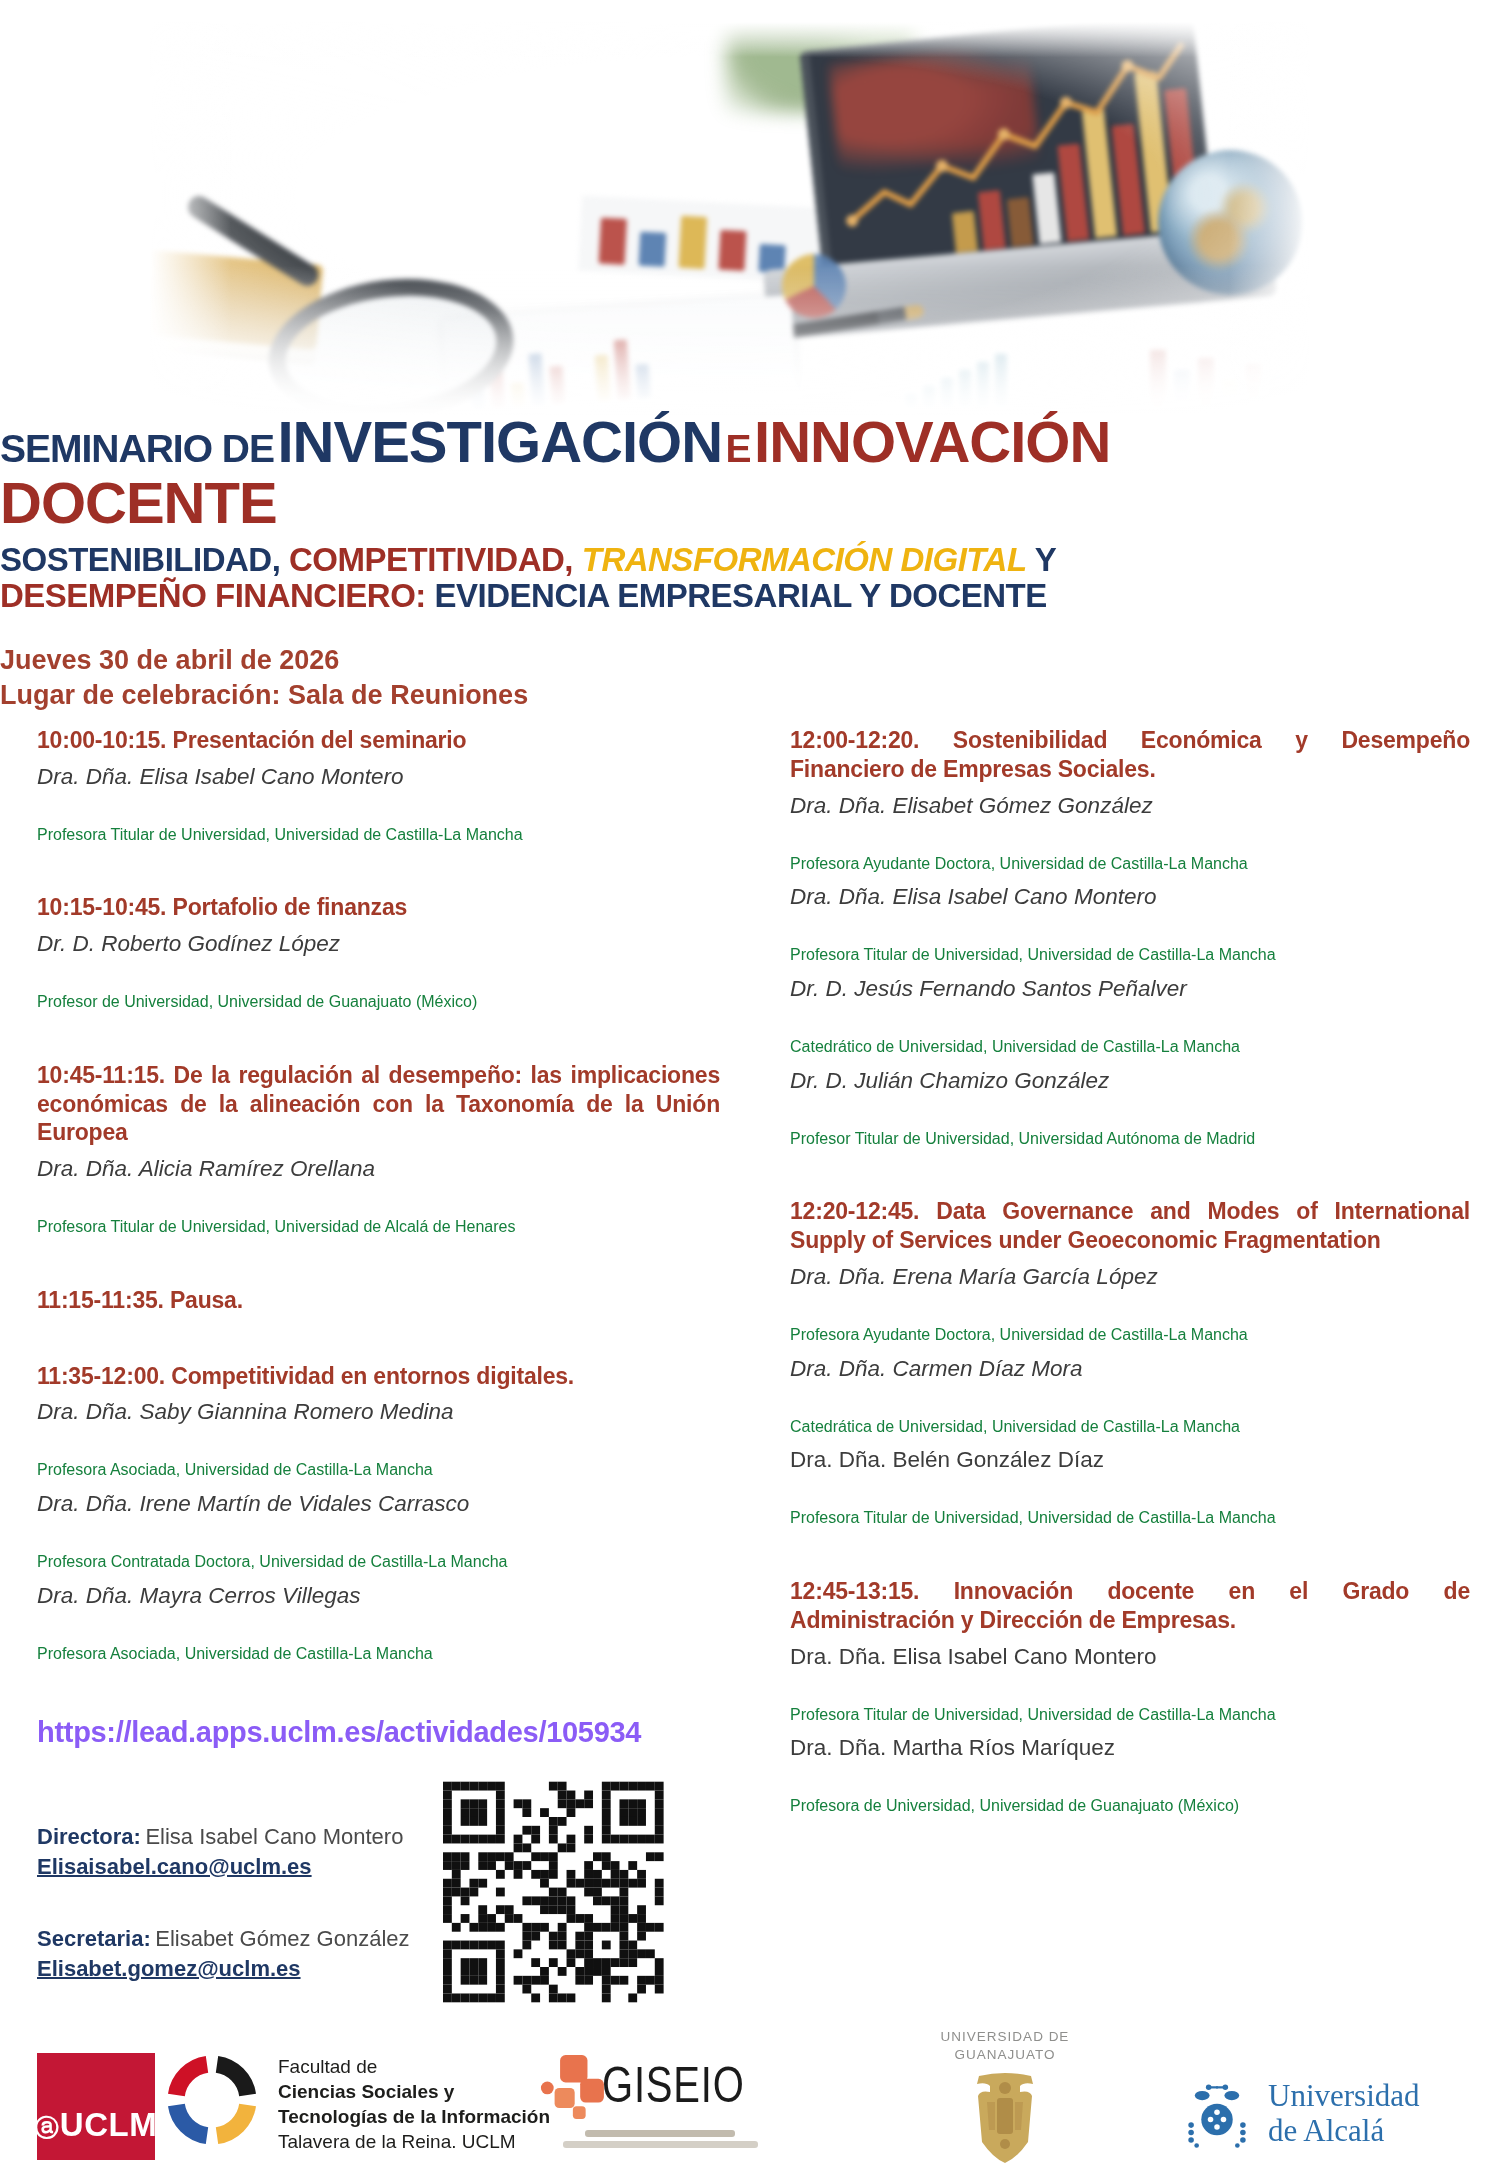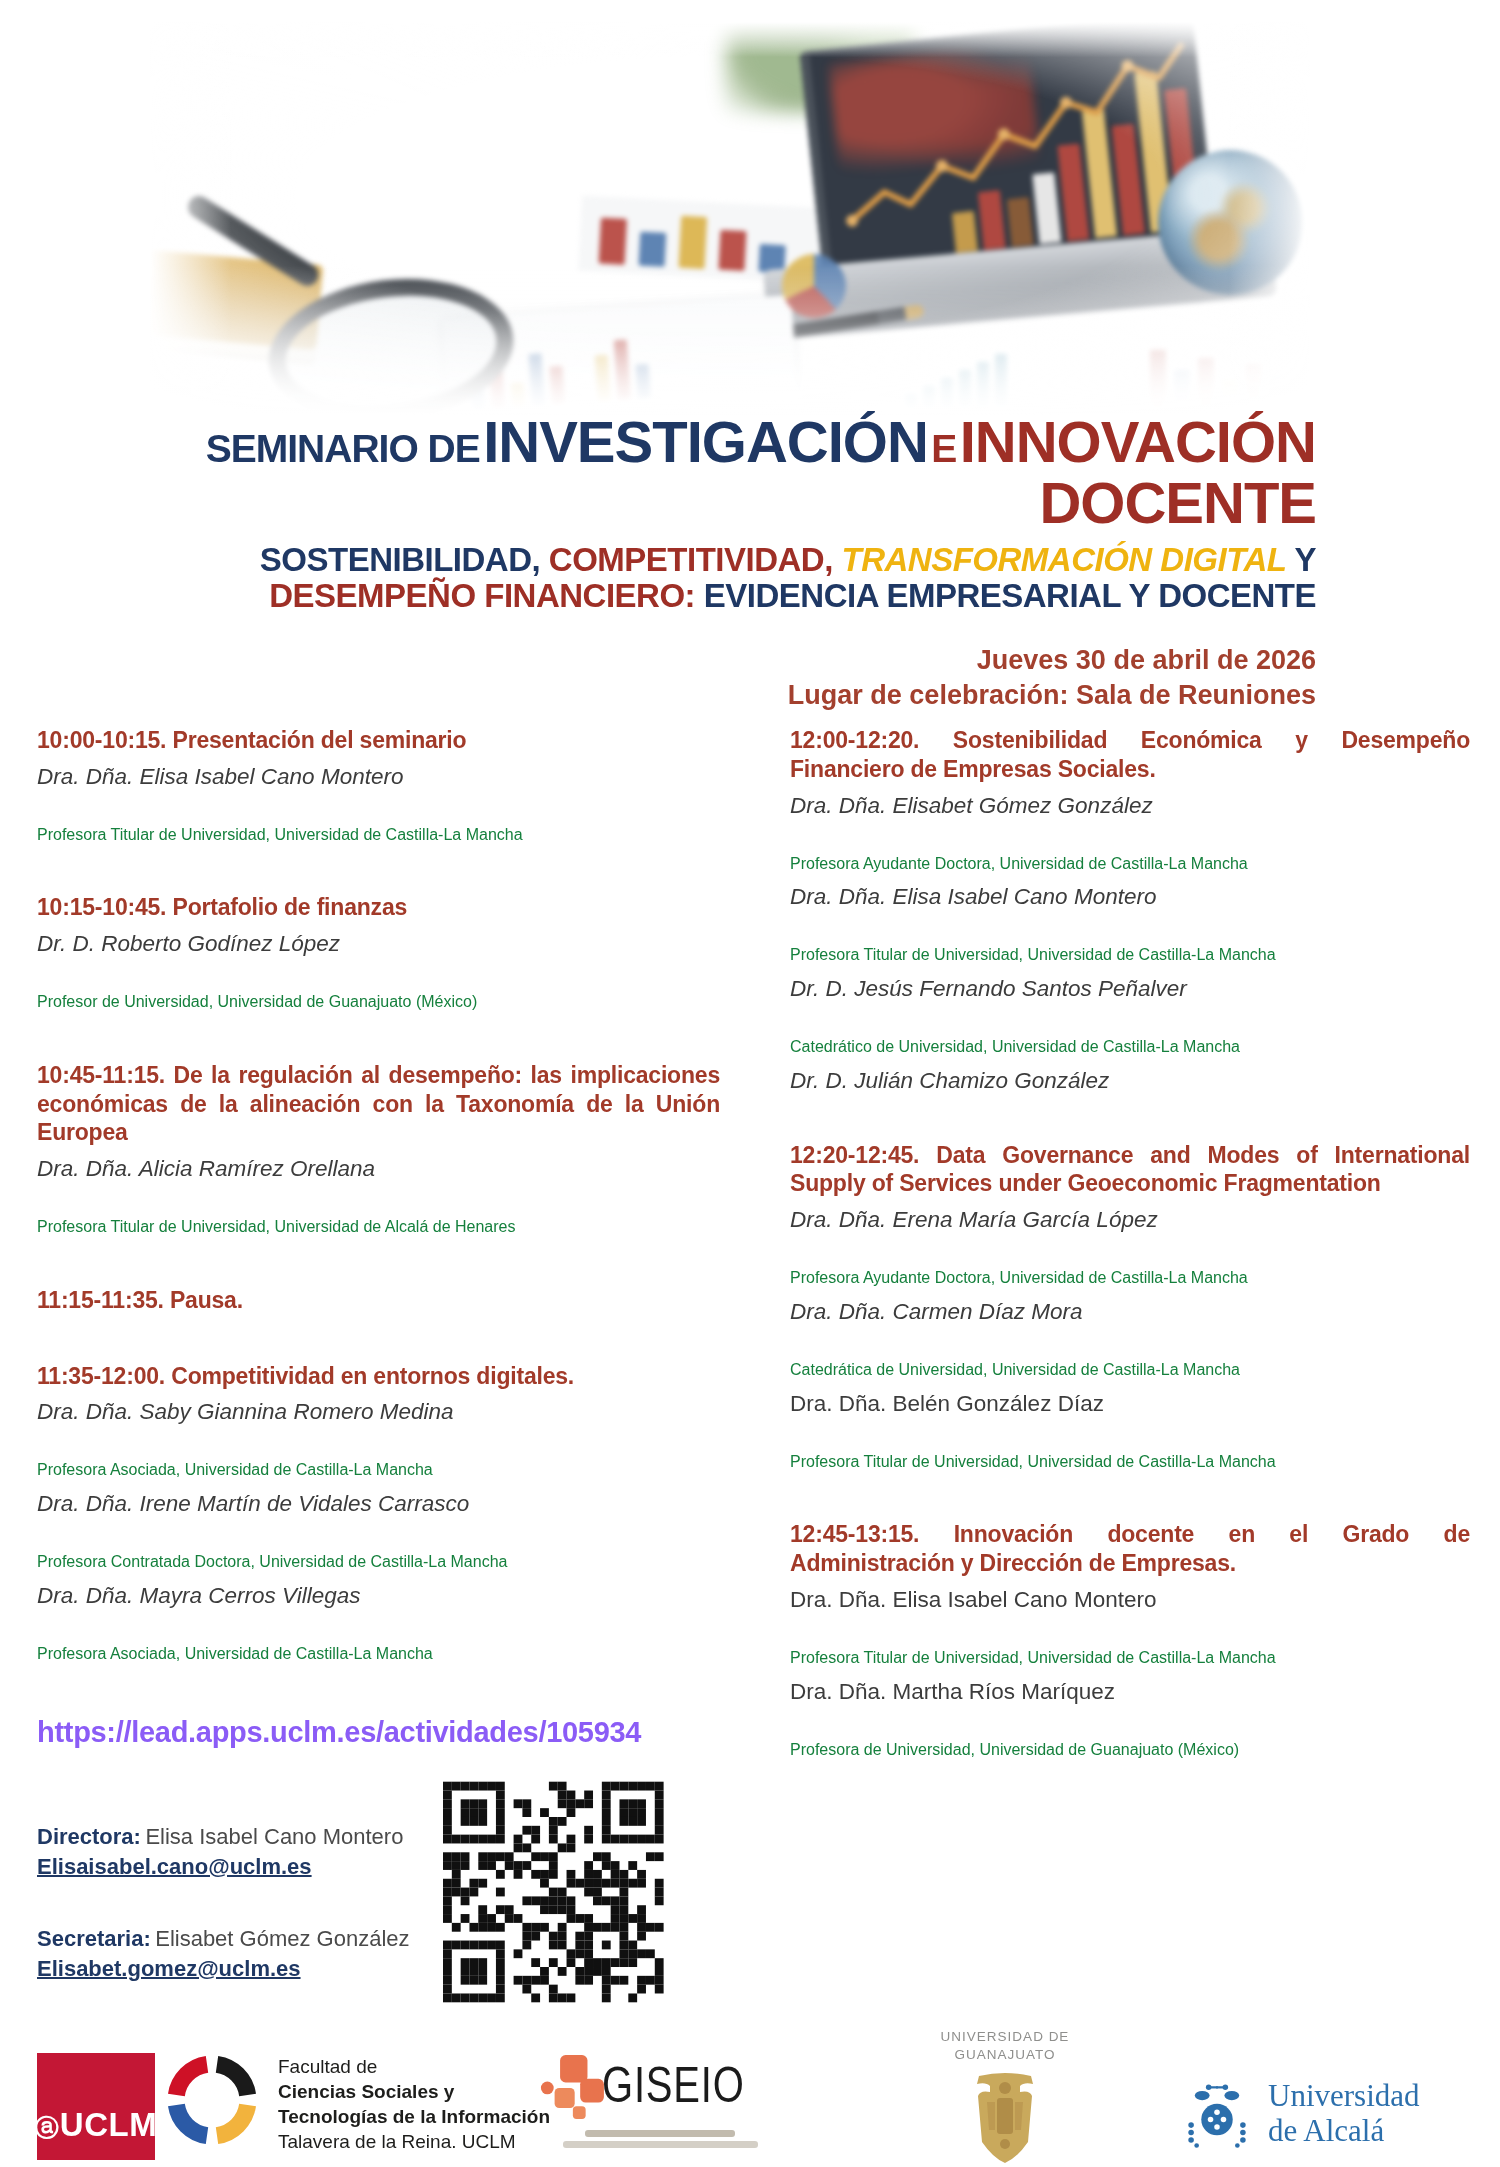--- a/index.html
+++ b/index.html
@@ -57,21 +57,21 @@
   .h-minibars i{position:absolute;bottom:0;width:12px;background:#7fb3c8;border-radius:2px;}
   .h-rightbars{position:absolute;left:1000px;top:318px;width:190px;height:70px;opacity:.75;}
   .h-rightbars i{position:absolute;bottom:0;width:16px;border-radius:2px;}
   .hero-fade{position:absolute;inset:0;pointer-events:none;
     background:
       linear-gradient(to right,#fff 0%,rgba(255,255,255,0) 7%,rgba(255,255,255,0) 93%,#fff 100%),
       linear-gradient(to bottom,#fff 0%,rgba(255,255,255,0) 9%,rgba(255,255,255,0) 62%,rgba(255,255,255,.92) 96%,#fff 100%),
       radial-gradient(ellipse 72% 68% at 50% 44%,rgba(255,255,255,0) 52%,rgba(255,255,255,.9) 92%,#fff 100%);}
 
   
-  .title-wrap{position:absolute;left:0;top:413px;width:1316px;text-align:right;line-height:1;}
+  .title-wrap{position:absolute;left:0;top:413px;width:1316px;text-align:left;line-height:1;}
   .t-line{white-space:nowrap;letter-spacing:-1px;}
   .t-sm{font-size:39px;font-weight:700;}
   .t-lg{font-size:58px;font-weight:700;}
   .navy{color:#1F3864;} .red{color:#9E2F26;} .gold{color:#EFB310;font-style:italic;}
   .t-line2{margin-top:3px;}
   .subtitle{margin-top:10px;line-height:1.1;}
   .sub-line{font-size:33px;font-weight:700;letter-spacing:-0.5px;white-space:nowrap;}
   .event-info{margin-top:28px;line-height:1.32;}
   .event-info div{font-size:27px;font-weight:600;color:#A3402E;}
 
@@ -585,20 +585,21 @@
     <div id="col-right-sessions">
         <div class="session">
           <div class="session-title">12:00-12:20. Sostenibilidad Económica y Desempeño Financiero de Empresas Sociales.</div>
           <div class="speaker-name it">Dra. Dña. Elisabet Gómez González</div>
           <div class="speaker-role">Profesora Ayudante Doctora, Universidad de Castilla-La Mancha</div>
           <div class="speaker-name it">Dra. Dña. Elisa Isabel Cano Montero</div>
           <div class="speaker-role">Profesora Titular de Universidad, Universidad de Castilla-La Mancha</div>
           <div class="speaker-name it">Dr. D. Jesús Fernando Santos Peñalver</div>
           <div class="speaker-role">Catedrático de Universidad, Universidad de Castilla-La Mancha</div>
           <div class="speaker-name it">Dr. D. Julián Chamizo González</div>
+          <div class="speaker-role">Profesor Titular de Universidad, Universidad Autónoma de Madrid</div>
         </div>
         <div class="session">
           <div class="session-title">12:20-12:45. Data Governance and Modes of International Supply of Services under Geoeconomic Fragmentation</div>
           <div class="speaker-name it">Dra. Dña. Erena María García López</div>
           <div class="speaker-role">Profesora Ayudante Doctora, Universidad de Castilla-La Mancha</div>
           <div class="speaker-name it">Dra. Dña. Carmen Díaz Mora</div>
           <div class="speaker-role">Catedrática de Universidad, Universidad de Castilla-La Mancha</div>
           <div class="speaker-name">Dra. Dña. Belén González Díaz</div>
           <div class="speaker-role">Profesora Titular de Universidad, Universidad de Castilla-La Mancha</div>
         </div>

